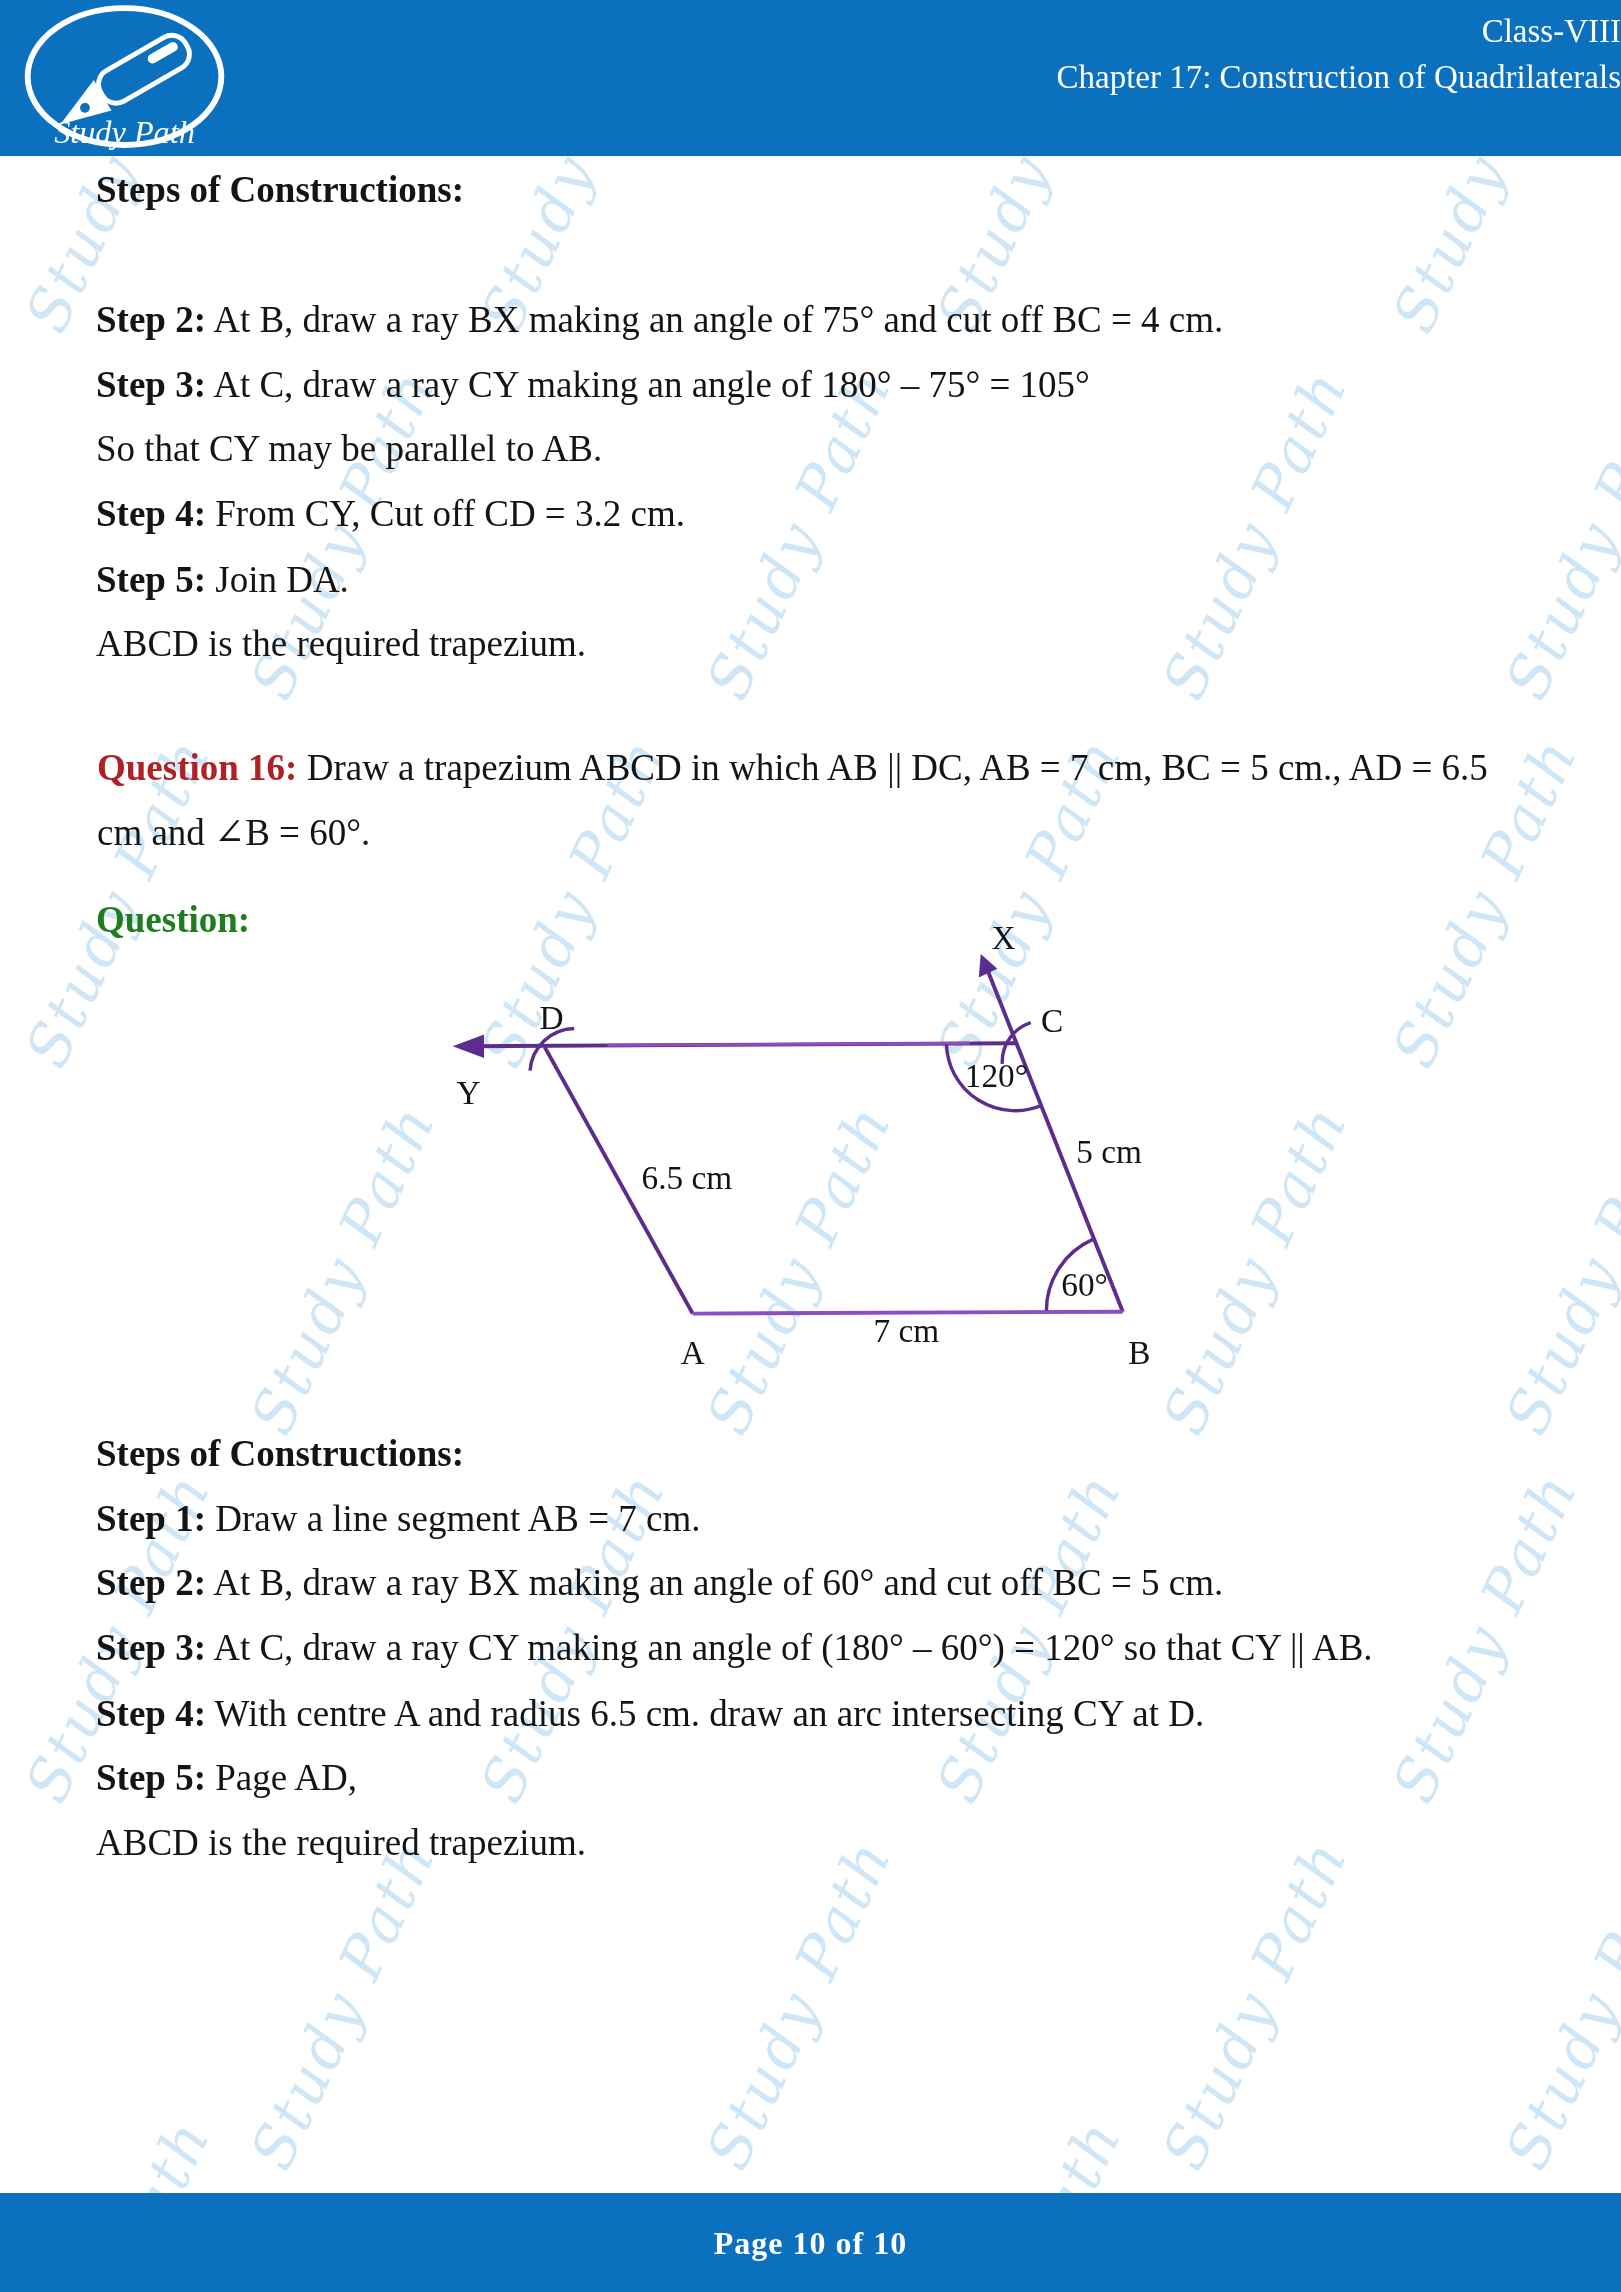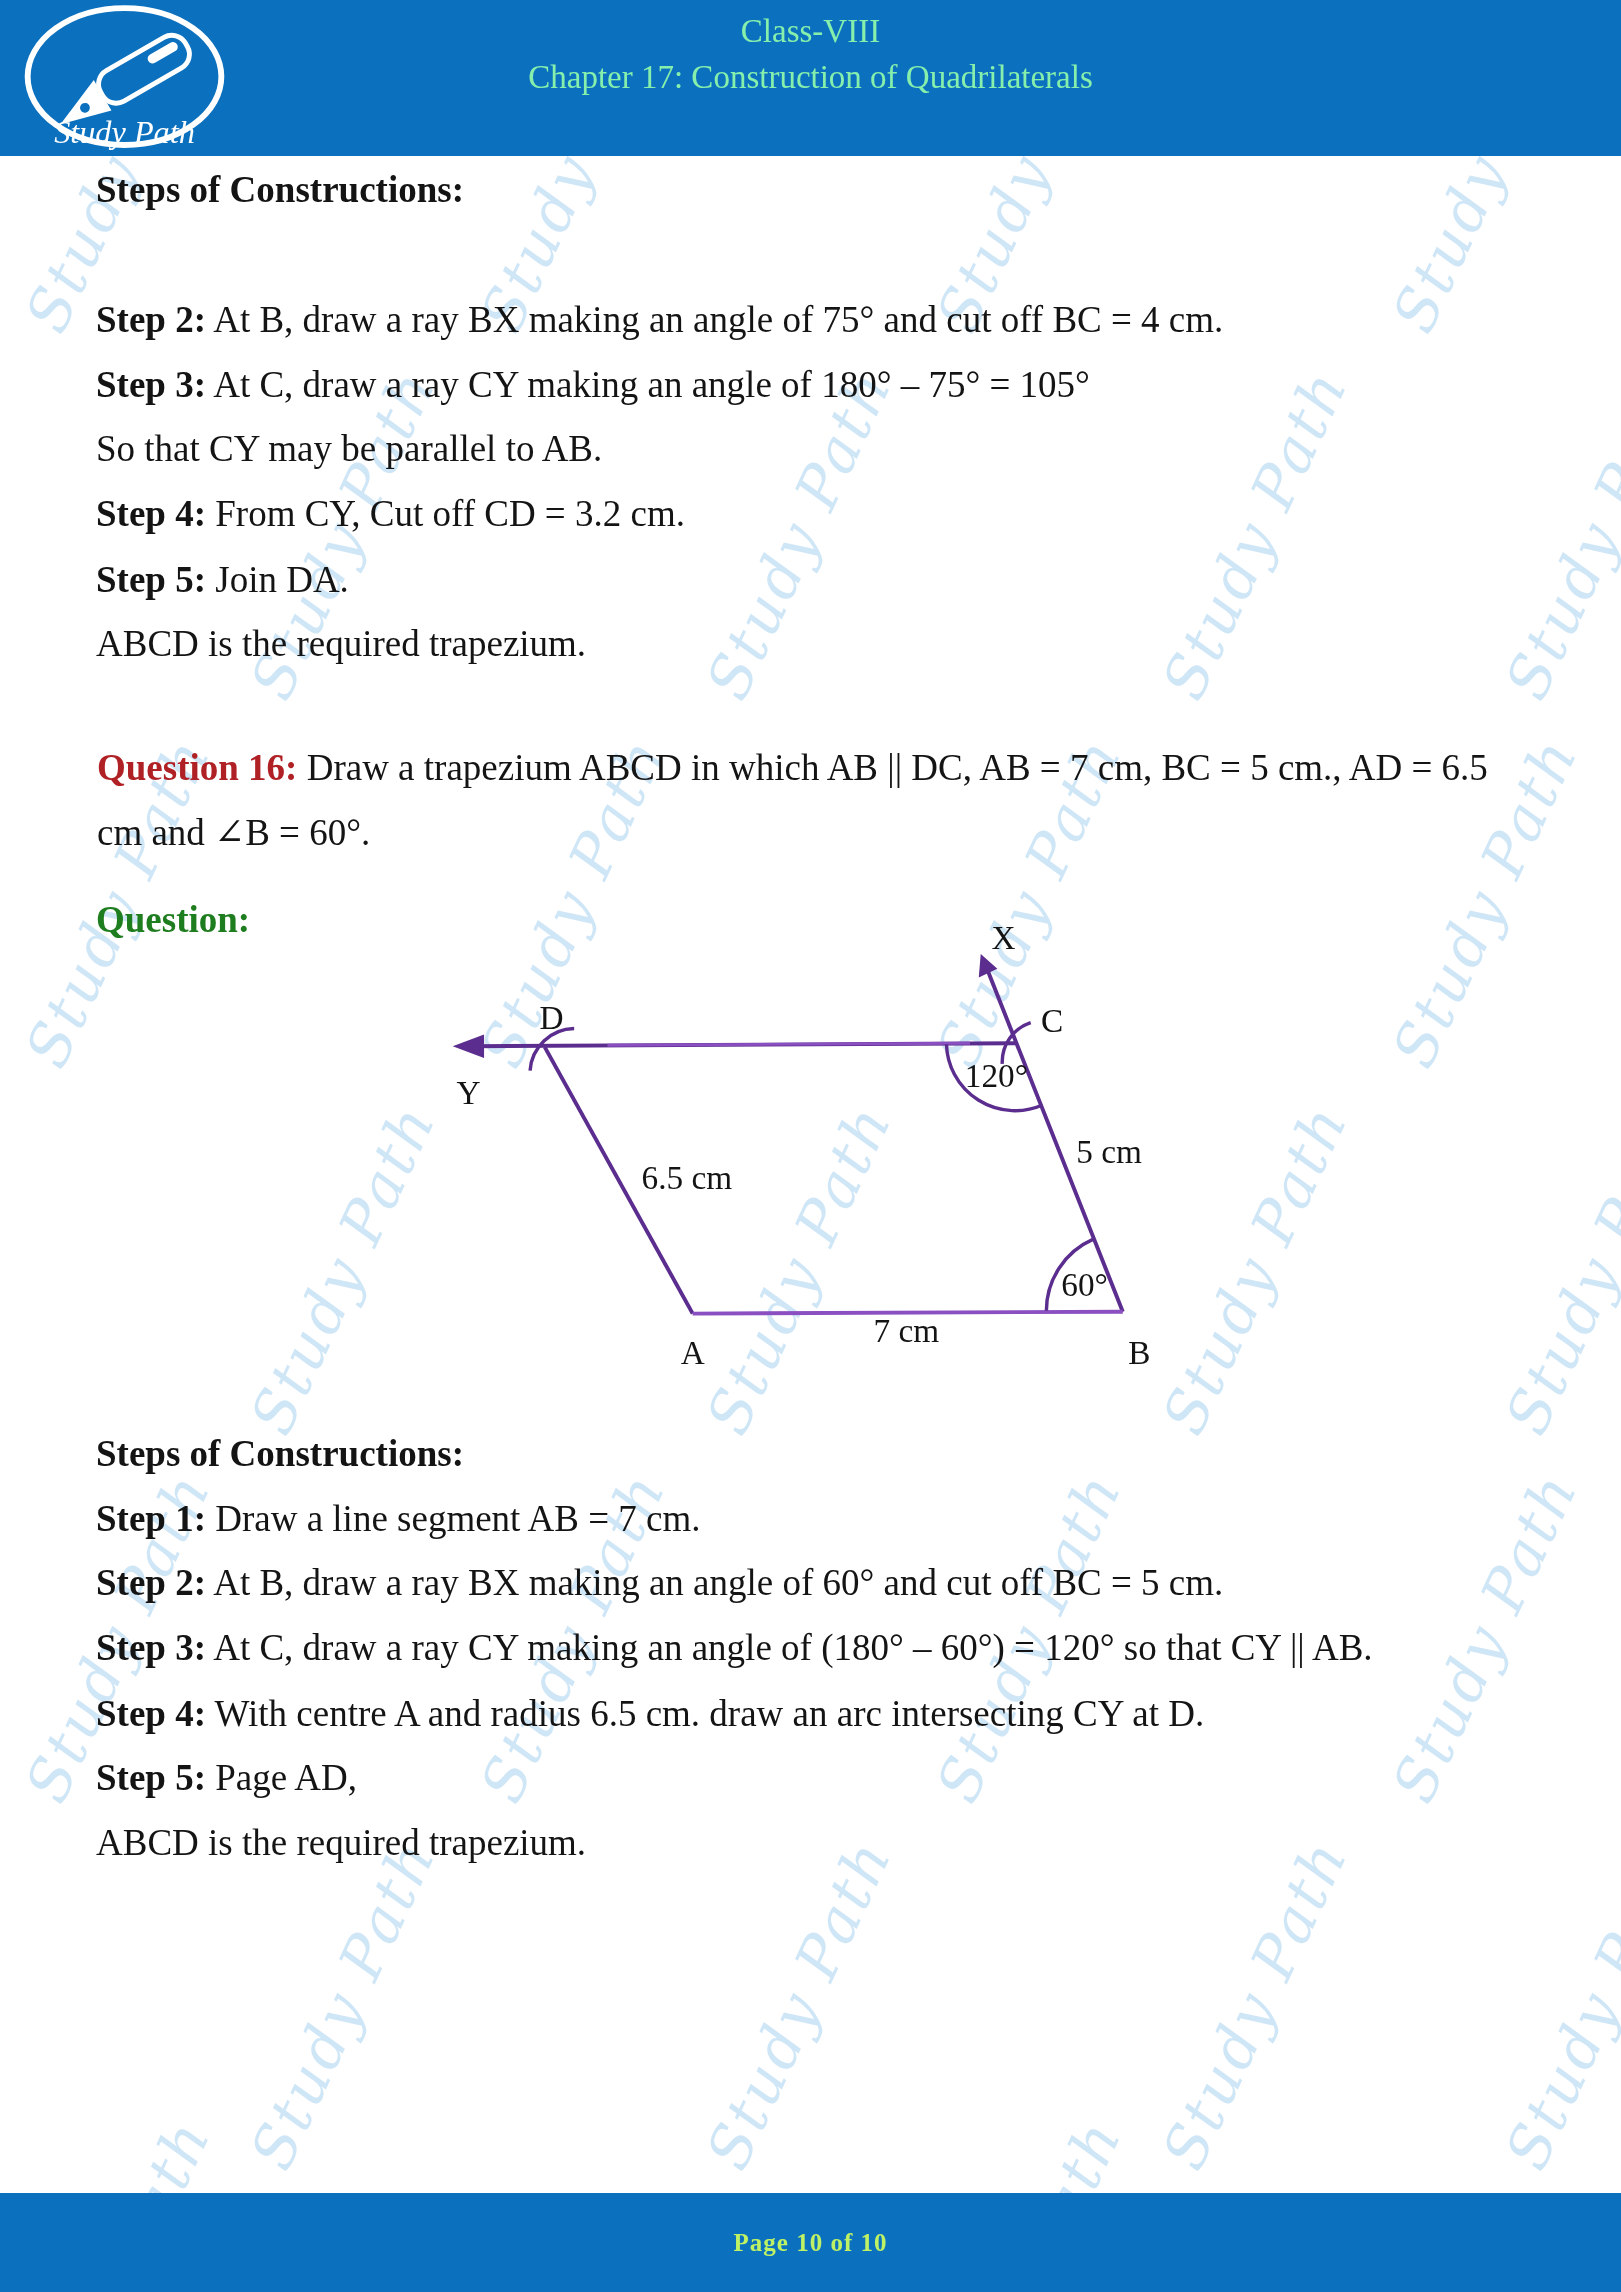--- a/index.html
+++ b/index.html
@@ -4,24 +4,24 @@
 <style>
   html,body{margin:0;padding:0;background:#e8e8e8;}
   .page{
     position:relative;width:1621px;height:2293px;background:#ffffff;overflow:hidden;
     font-family:"Liberation Serif","DejaVu Serif",serif;color:#141414;margin:0 auto;
   }
   
   .banner{position:absolute;left:0;right:0;background:#0b71bf;z-index:3;}
   .banner-top{top:0;height:156px;}
   .banner-bottom{bottom:0;height:100px;display:flex;align-items:center;justify-content:center;}
-  .titles{position:absolute;left:0;right:0;top:7.8px;text-align:center;color:#86efac;
+  .titles{position:absolute;left:0;right:0;top:7.8px;text-align:right;color:#ffffff;
           font-size:33px;line-height:46px;z-index:4;}
   .logo-svg{position:absolute;left:11.8px;top:3.9px;z-index:5;}
-  .footer-text{color:#bef264;font-size:25px;font-weight:bold;letter-spacing:1px;}
+  .footer-text{color:#ffffff;font-size:32px;font-weight:bold;letter-spacing:1px;}
   
   .wm-layer{position:absolute;inset:0;z-index:1;pointer-events:none;}
   .wm{position:absolute;transform:translate(-50%,-50%) rotate(-65deg);
       font-size:59px;font-style:italic;letter-spacing:2.9px;white-space:nowrap;
       color:rgba(136,193,234,0.40);font-family:"DejaVu Serif",serif;}
   
   .line{position:absolute;left:96px;margin:0;font-size:37px;white-space:nowrap;z-index:2;}
   .lbl{font-weight:bold;}
   .q-line{position:absolute;left:96px;top:734px;width:1443px;margin:1px;font-size:37px;
           line-height:65px;z-index:2;}

